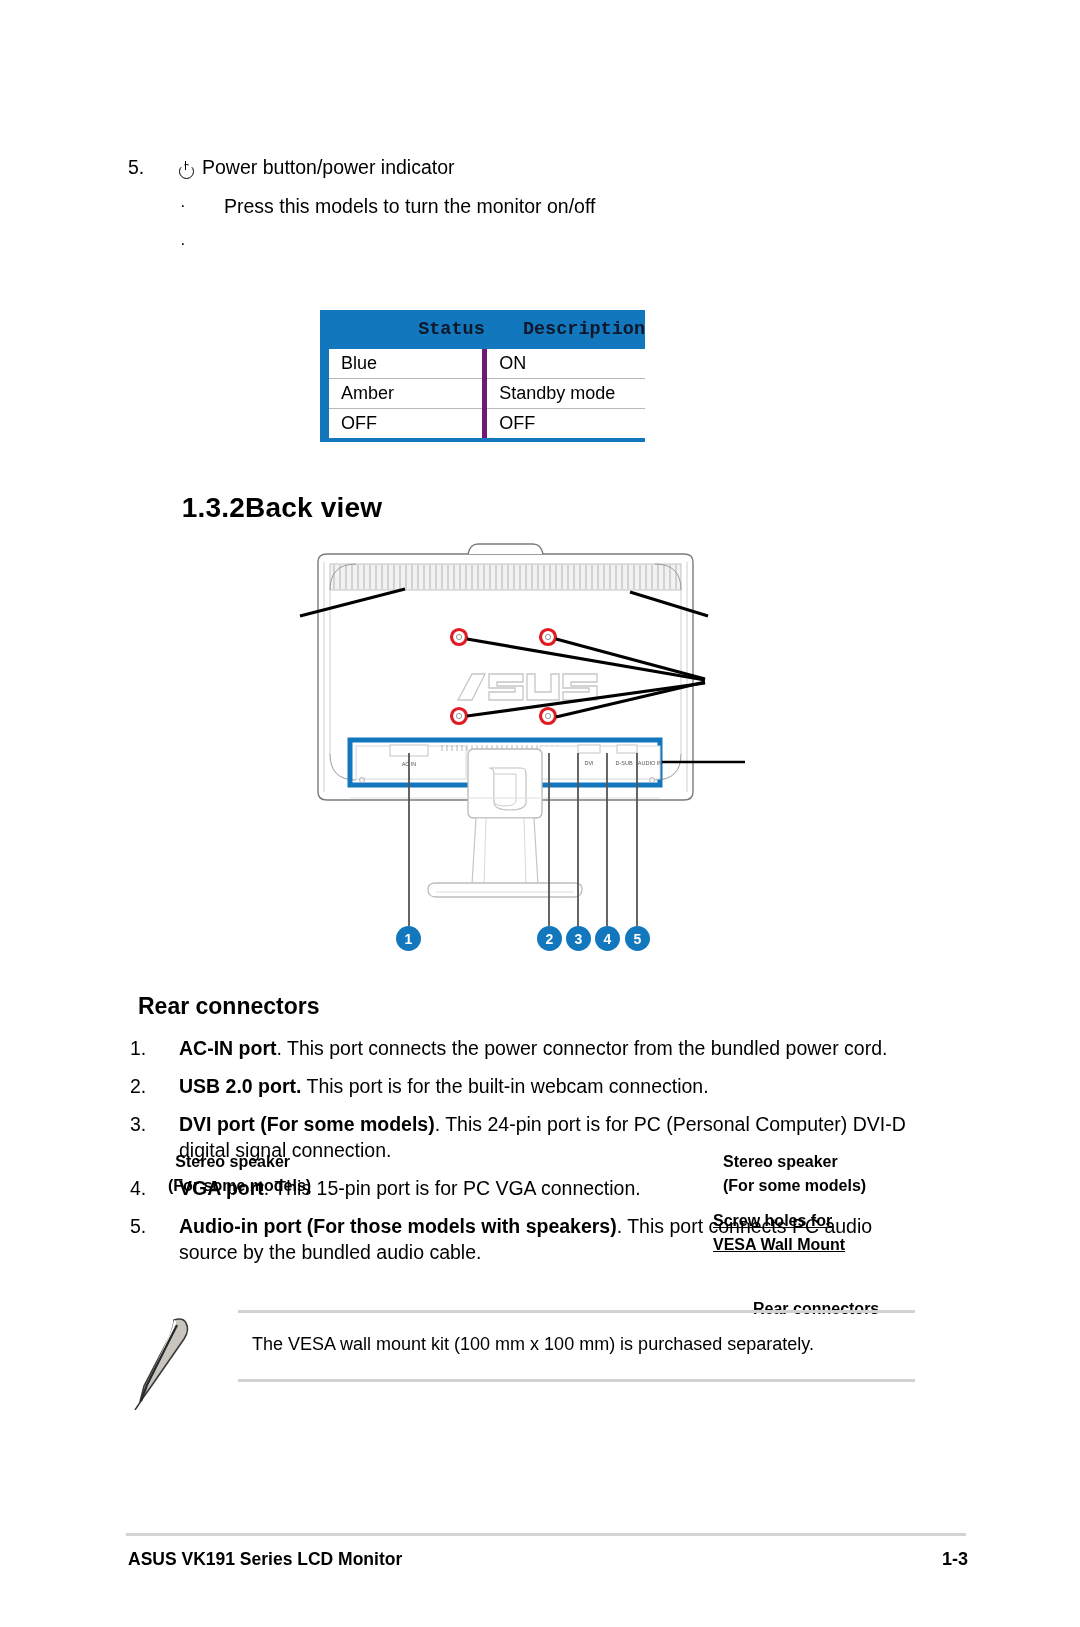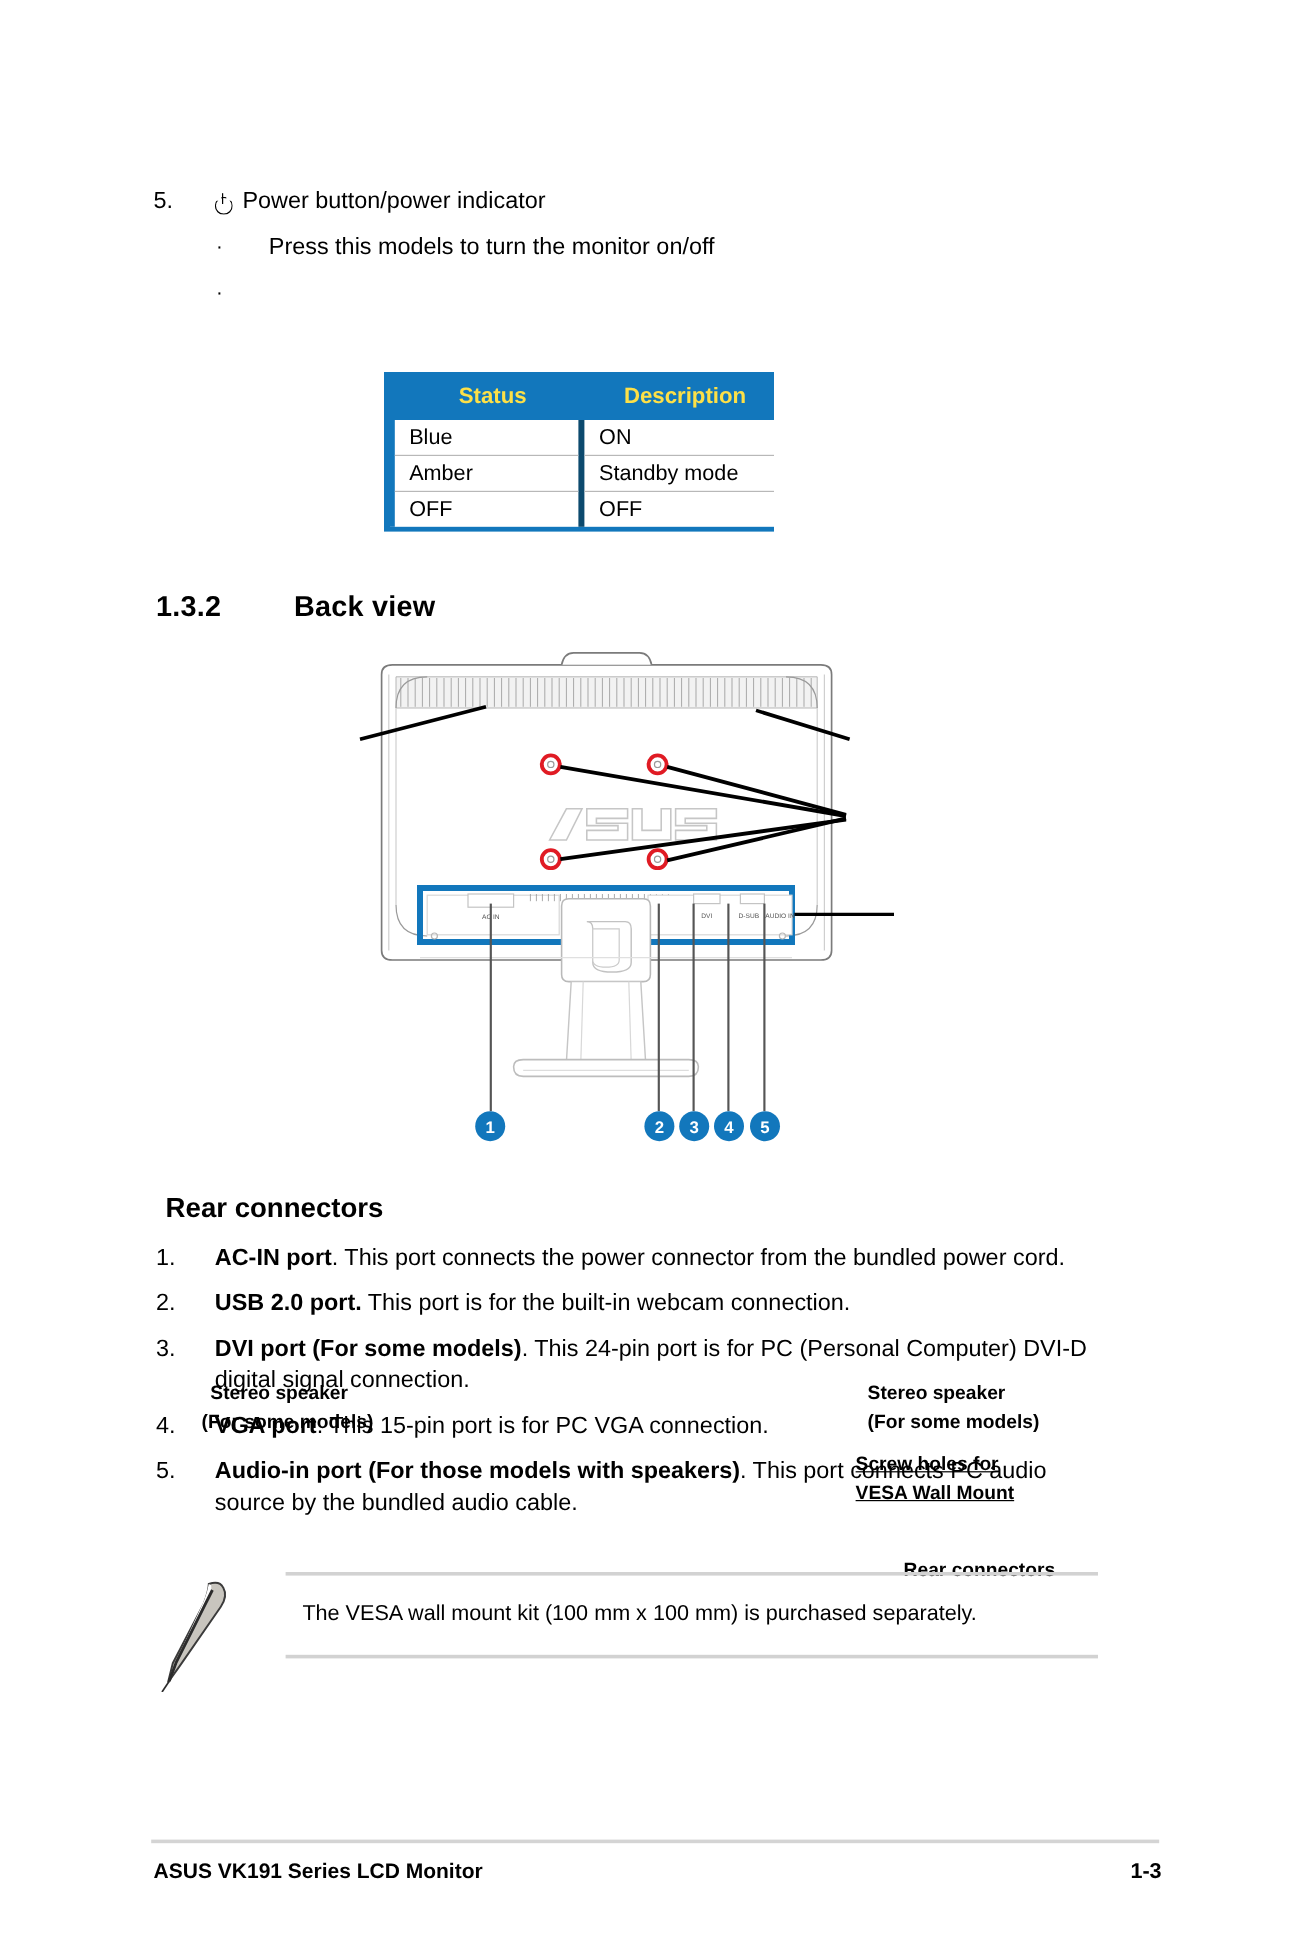--- a/index.html
+++ b/index.html
@@ -89,51 +89,53 @@
     border: 0;
     box-sizing: border-box;
   }
   .status-table table {
     border-collapse: collapse;
     width: 100%;
     table-layout: fixed;
   }
   .status-table th {
     background: #1277bc;
-    color: #fde047;
+    color: #0f172a;
     font-size: 18.5px;
     font-weight: bold;
-    text-align: center;
+    text-align: right;
     padding: 9px 0 9px 12px;
     border: 0;
+    font-family: Liberation Mono, monospace;
   }
   .status-table td {
     background: #ffffff;
     color: #000000;
     font-size: 18px;
     padding: 4px 0 4px 12px;
     border-bottom: 1.6px solid #b8b8b8;
     border-right: 0;
   }
   .status-table tr.last td { border-bottom: 0; }
   .status-table td.c1 { width: 140px; }
-  .col-gap { border-left: 5px solid #0c4a6e; }
+  .col-gap { border-left: 5px solid #701a75; }
   .edge-l  { border-left: 9px solid #1277bc; }
   .edge-r  { border-right: 5px solid #1277bc; }
 
   
   .sec-head {
     position: absolute;
     left: 130px;
     top: 492px;
     display: flex;
     align-items: baseline;
-    font-size: 24px;
+    font-size: 28px;
     font-weight: bold;
     letter-spacing: .2px;
+    text-align: right;
   }
   .sec-head .num { width: 115px; flex: none; }
 
   
   .figure {
     position: absolute;
     left: 0;
     top: 540px;
     width: 1080px;
     height: 440px;

